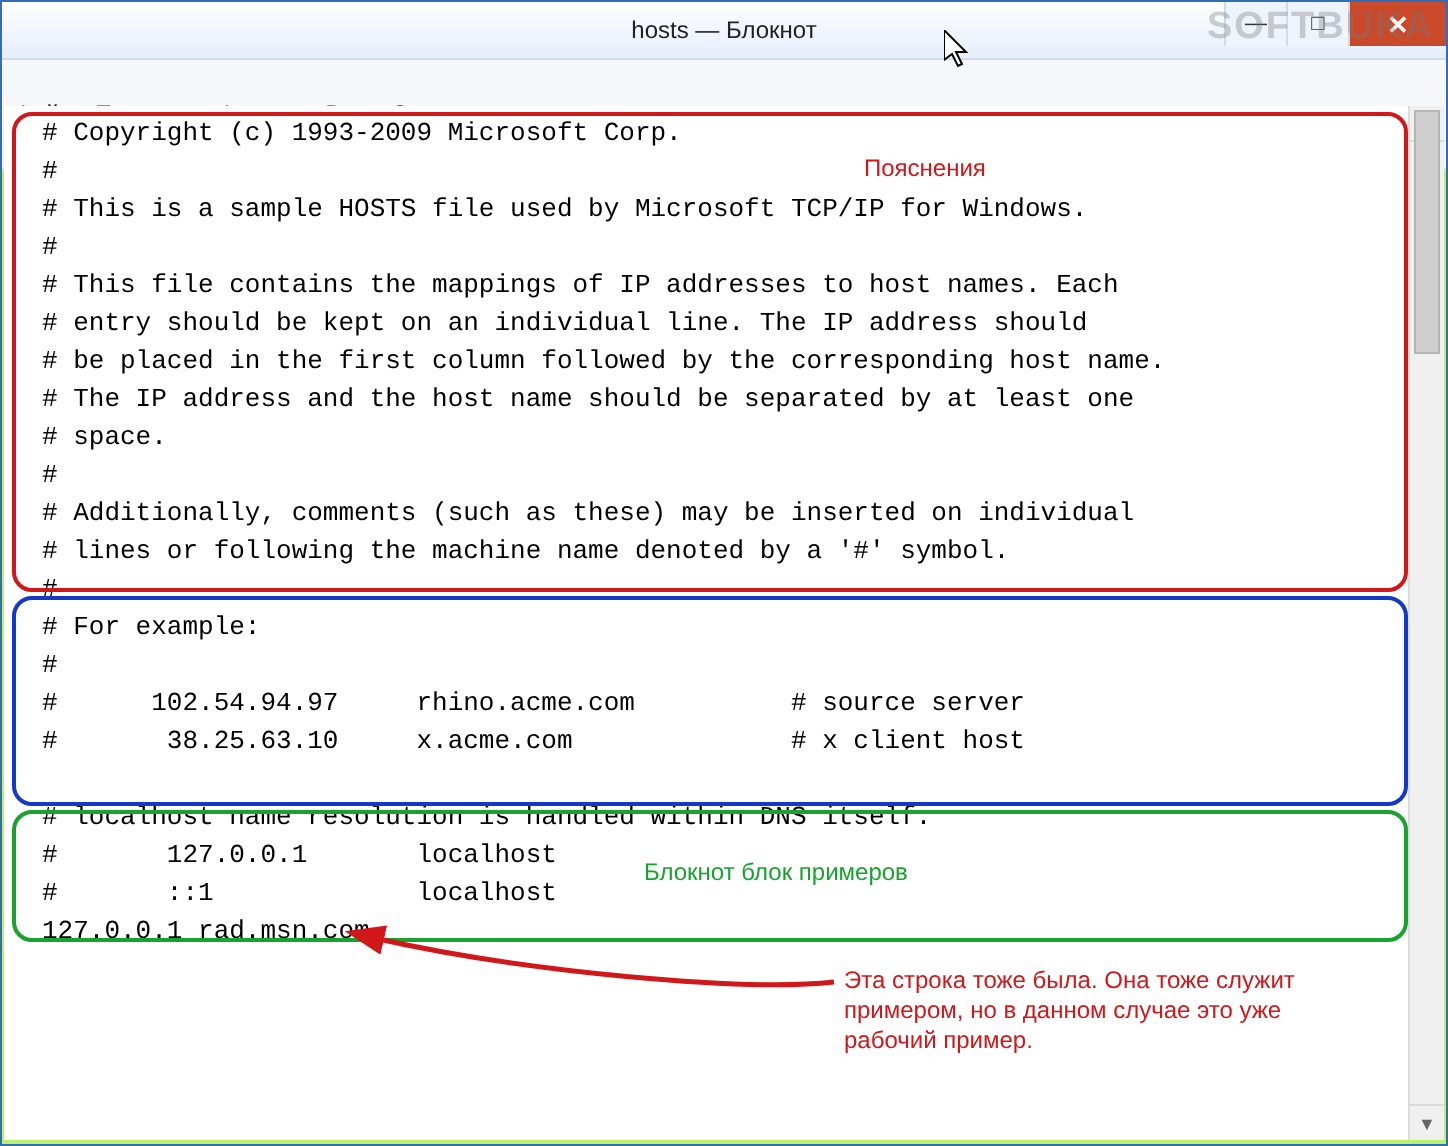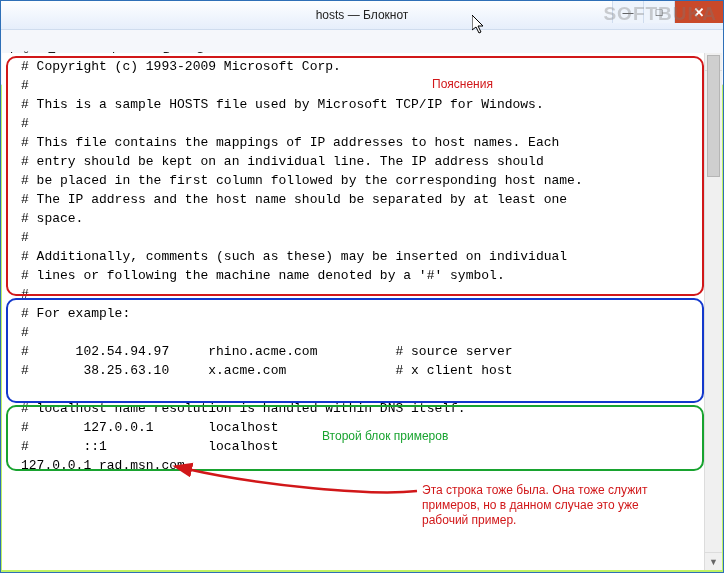--- a/index.html
+++ b/index.html
@@ -74,23 +74,23 @@
 # localhost name resolution is handled within DNS itself.
 #       127.0.0.1       localhost
 #       ::1             localhost
 127.0.0.1 rad.msn.com</div>
 
     <div class="block1"></div>
     <div class="block2"></div>
     <div class="block3"></div>
 
     <div class="annot red" style="left:430px;top:24px;">Пояснения</div>
-    <div class="annot green" style="left:320px;top:376px;">Второй блок примеров</div>
+    <div class="annot green" style="left:320px;top:376px;">Блокнот блок примеров</div>
     <div class="annot red" style="left:420px;top:430px;white-space:pre;line-height:15px;">Эта строка тоже была. Она тоже служит
-примеров, но в данном случае это уже
+примером, но в данном случае это уже
 рабочий пример.</div>
 
     <svg class="arrow-svg" style="left:170px;top:408px;" width="250" height="40">
       <defs>
           <marker id="ah" markerWidth="10" markerHeight="10" refX="2" refY="3" orient="auto">
             <path d="M0,0 L0,6 L8,3 z" fill="#d11719"></path>
           </marker>
         </defs>
       <path d="M245,30 C200,35 90,25 15,8" stroke="#d11719" stroke-width="2.5" fill="none" marker-end="url(#ah)"></path>
     </svg>

